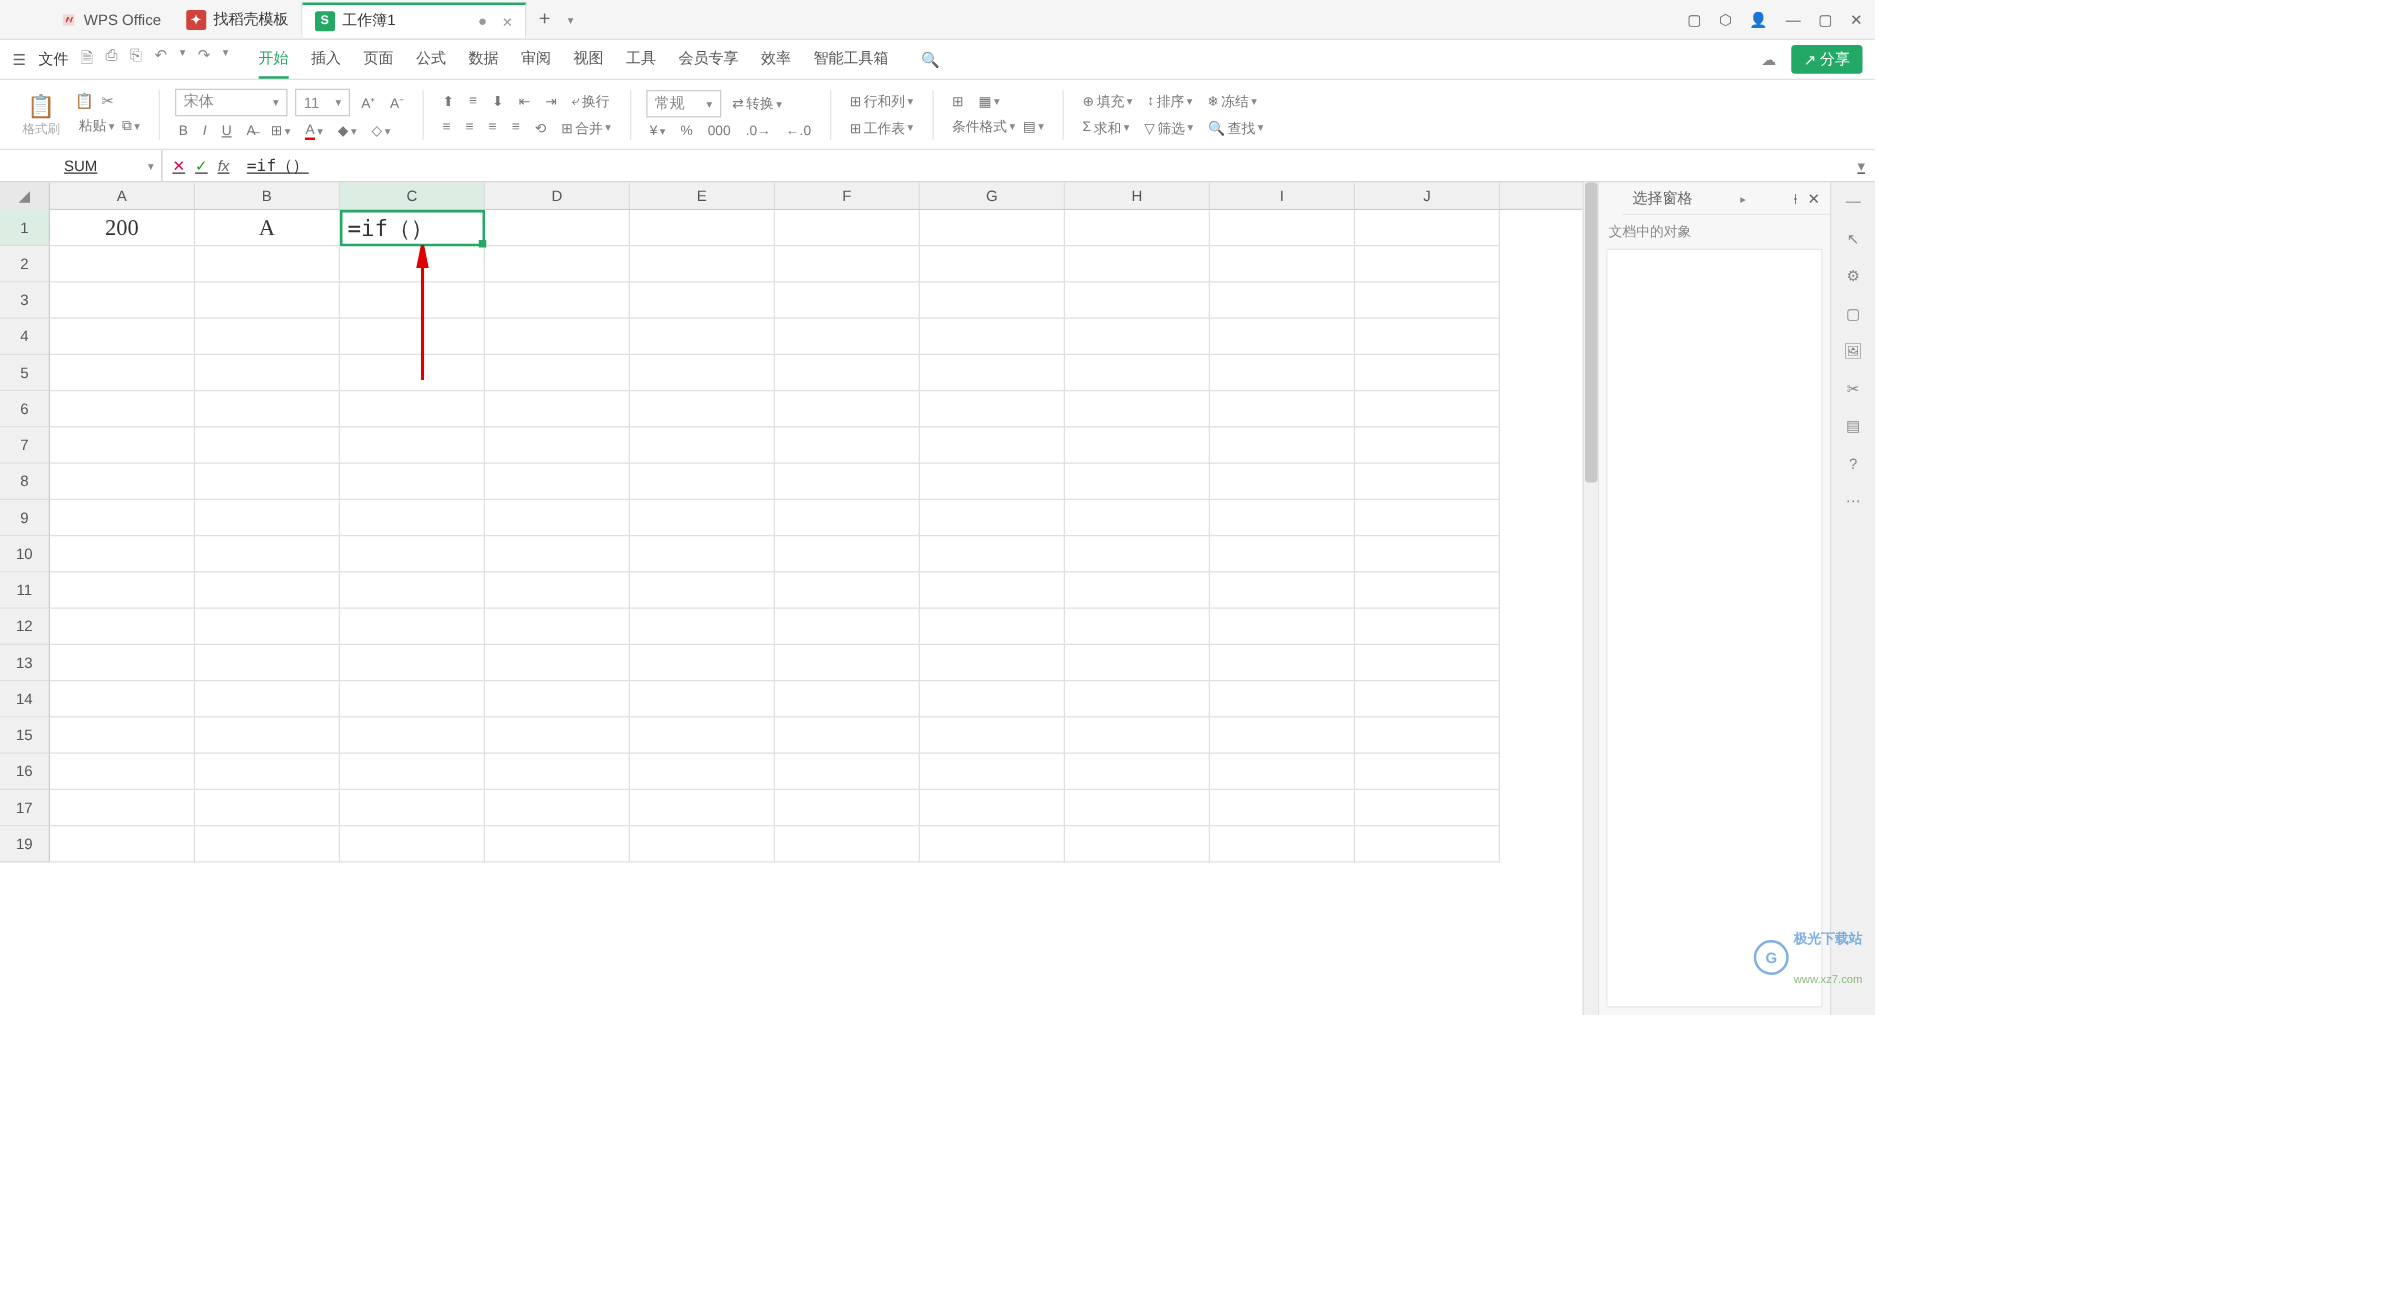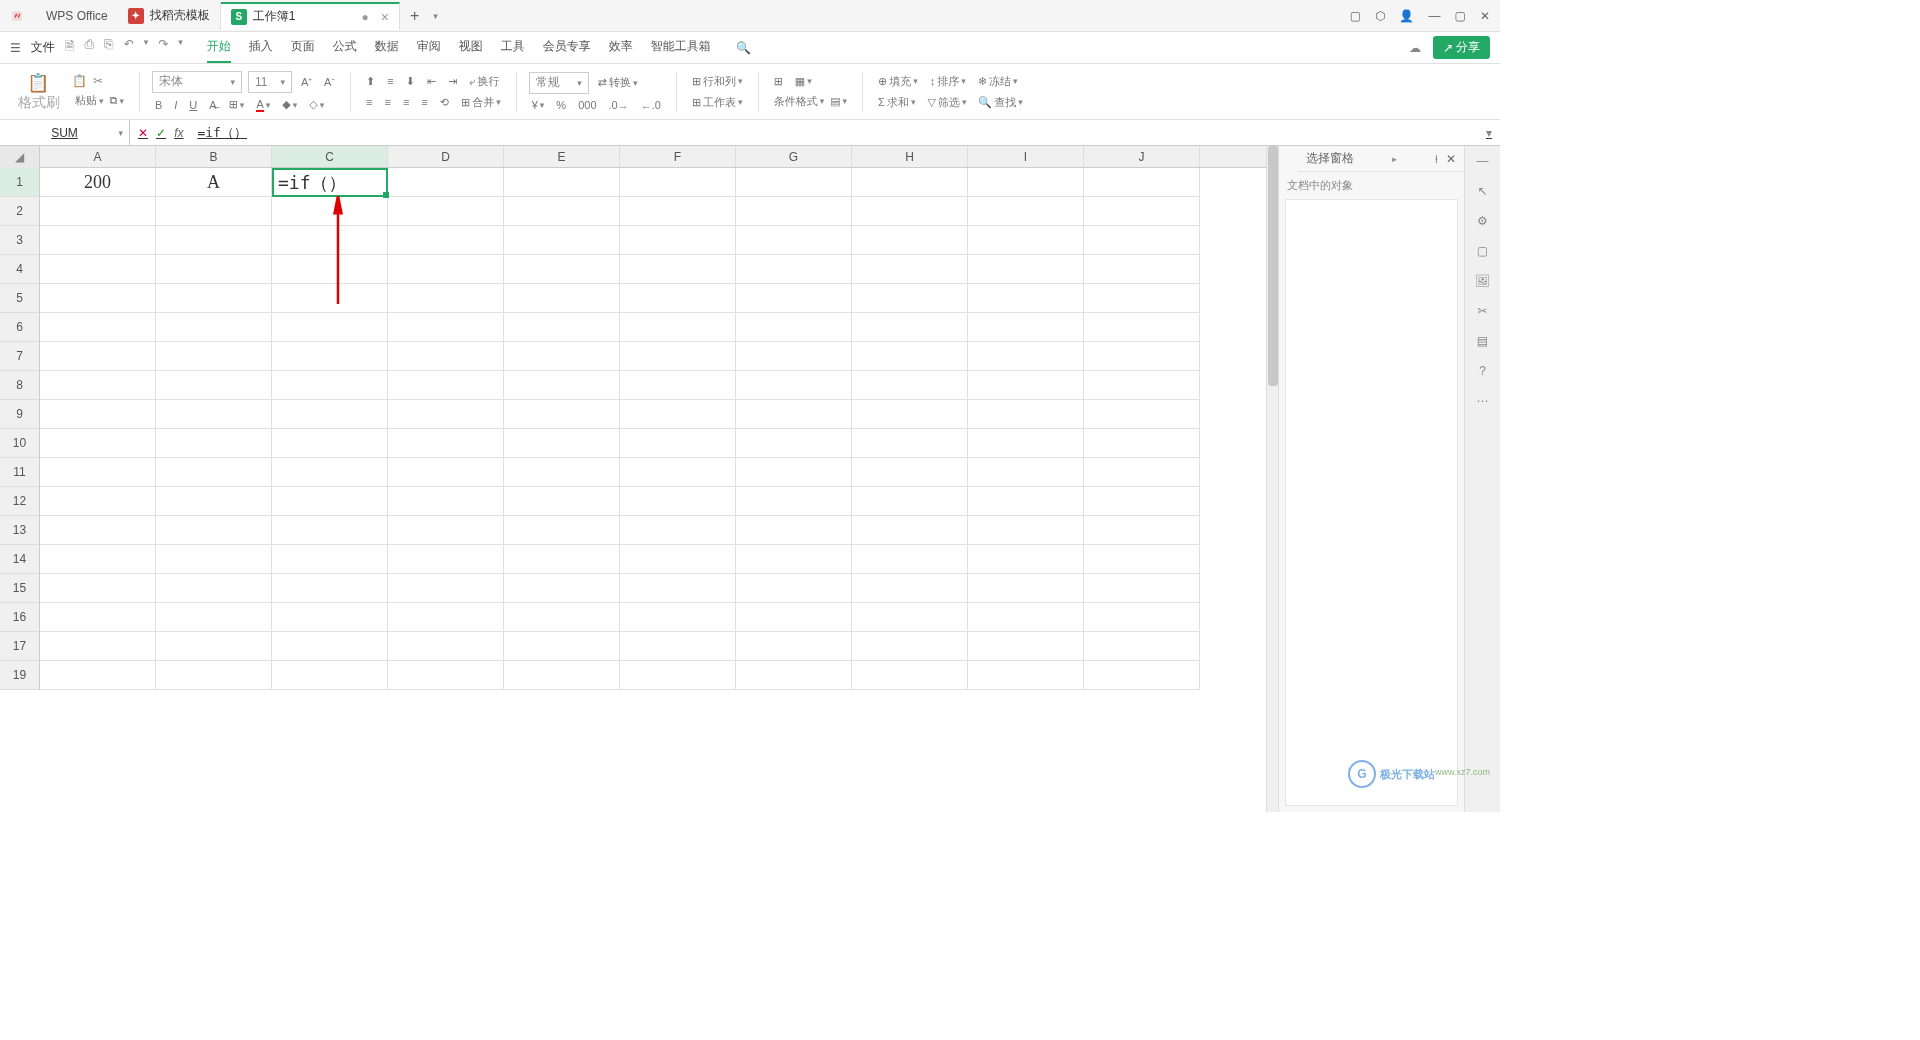--- a/index.html
+++ b/index.html
@@ -1,20 +1,20 @@
 <!DOCTYPE html>
 <html><head>
 <meta charset="utf-8">
 <style>
 * { margin: 0; padding: 0; box-sizing: border-box; font-family: "Microsoft YaHei", Arial, sans-serif; }
 body { width: 1500px; height: 812px; background: #fff; overflow: hidden; position: relative; font-size: 12px; color: #333; }
 
 
 .title-bar { height: 32px; background: #f5f5f5; display: flex; align-items: center; border-bottom: 1px solid #e0e0e0; }
-.wps-logo { display: flex; align-items: center; padding: 0 10px; gap: 22px; color: #555; }
+.wps-logo { display: flex; align-items: center; padding: 0 10px; gap: 5px; color: #555; margin-left: 38px; }
 .wps-logo svg { width: 14px; height: 14px; }
 .tab { height: 28px; display: flex; align-items: center; padding: 0 10px; gap: 6px; border-right: 1px solid #e0e0e0; cursor: pointer; }
 .tab.active { background: #fff; border-top: 2px solid #24a866; }
 .tab-icon { width: 16px; height: 16px; border-radius: 2px; display: flex; align-items: center; justify-content: center; color: #fff; font-size: 10px; font-weight: bold; }
 .tab-close { color: #999; margin-left: 6px; font-size: 14px; }
 .tab-add { padding: 0 10px; cursor: pointer; color: #666; font-size: 16px; }
 .titlebar-right { margin-left: auto; display: flex; align-items: center; gap: 14px; padding-right: 10px; }
 .titlebar-right span { cursor: pointer; color: #666; }
 
 
@@ -98,21 +98,21 @@
 .hscroll-track { height: 10px; width: 100%; background: #eee; position: relative; }
 .hscroll-thumb { position: absolute; left: 0; top: 0; height: 10px; width: 45%; background: #c8c8c8; border-radius: 3px; }
 
 
 .status-bar { height: 22px; display: flex; align-items: center; background: #f5f5f5; border-top: 1px solid #ddd; padding: 0 10px; gap: 12px; color: #666; font-size: 11px; }
 .status-right { margin-left: auto; display: flex; align-items: center; gap: 10px; }
 .zoom-slider { width: 80px; height: 3px; background: #ccc; position: relative; }
 .zoom-thumb { width: 8px; height: 10px; background: #888; position: absolute; left: 38px; top: -4px; }
 .watermark { position: absolute; right: 10px; bottom: 24px; opacity: 0.7; display: flex; align-items: center; gap: 4px; }
 .watermark-logo { width: 28px; height: 28px; border-radius: 50%; border: 2px solid #4a90d9; display: flex; align-items: center; justify-content: center; color: #4a90d9; font-weight: bold; }
-.watermark-text { display: flex; flex-direction: row; font-size: 11px; }
+.watermark-text { display: flex; flex-direction: column; font-size: 11px; gap: 20px; }
 .watermark-text .t1 { color: #4a90d9; font-weight: bold; }
 .watermark-text .t2 { color: #5a9e4a; font-size: 9px; }
 </style>
 </head>
 <body>
 
 <div class="title-bar">
   <div class="wps-logo">
     <svg viewBox="0 0 24 24">
         <path fill="#d0423c" d="M4 4h16v16H4z" opacity="0.15"></path>
@@ -170,21 +170,21 @@
   <span style="margin-left:16px;color:#888">🔍</span>
   <div class="menu-right">
     <span style="color:#888">☁</span>
     <span class="share-btn">↗ <span>分享</span></span>
   </div>
 </div>
 
 <div class="ribbon">
   <div class="ribbon-group-big">
     <span style="font-size:18px;color:#bbb">📋</span>
-    <span style="font-size:14px;color:#aaa">格式刷</span>
+    <span style="font-size:10px;color:#aaa">格式刷</span>
   </div>
   <div class="ribbon-2col">
     <div class="ribbon-row">
       <span style="color:#888">📋</span>
       <span style="color:#888">✂</span>
     </div>
     <div class="ribbon-btn">
         <span>粘贴</span>
         <span class="drop">▾</span>
       <span style="margin-left:4px">⧉</span>

